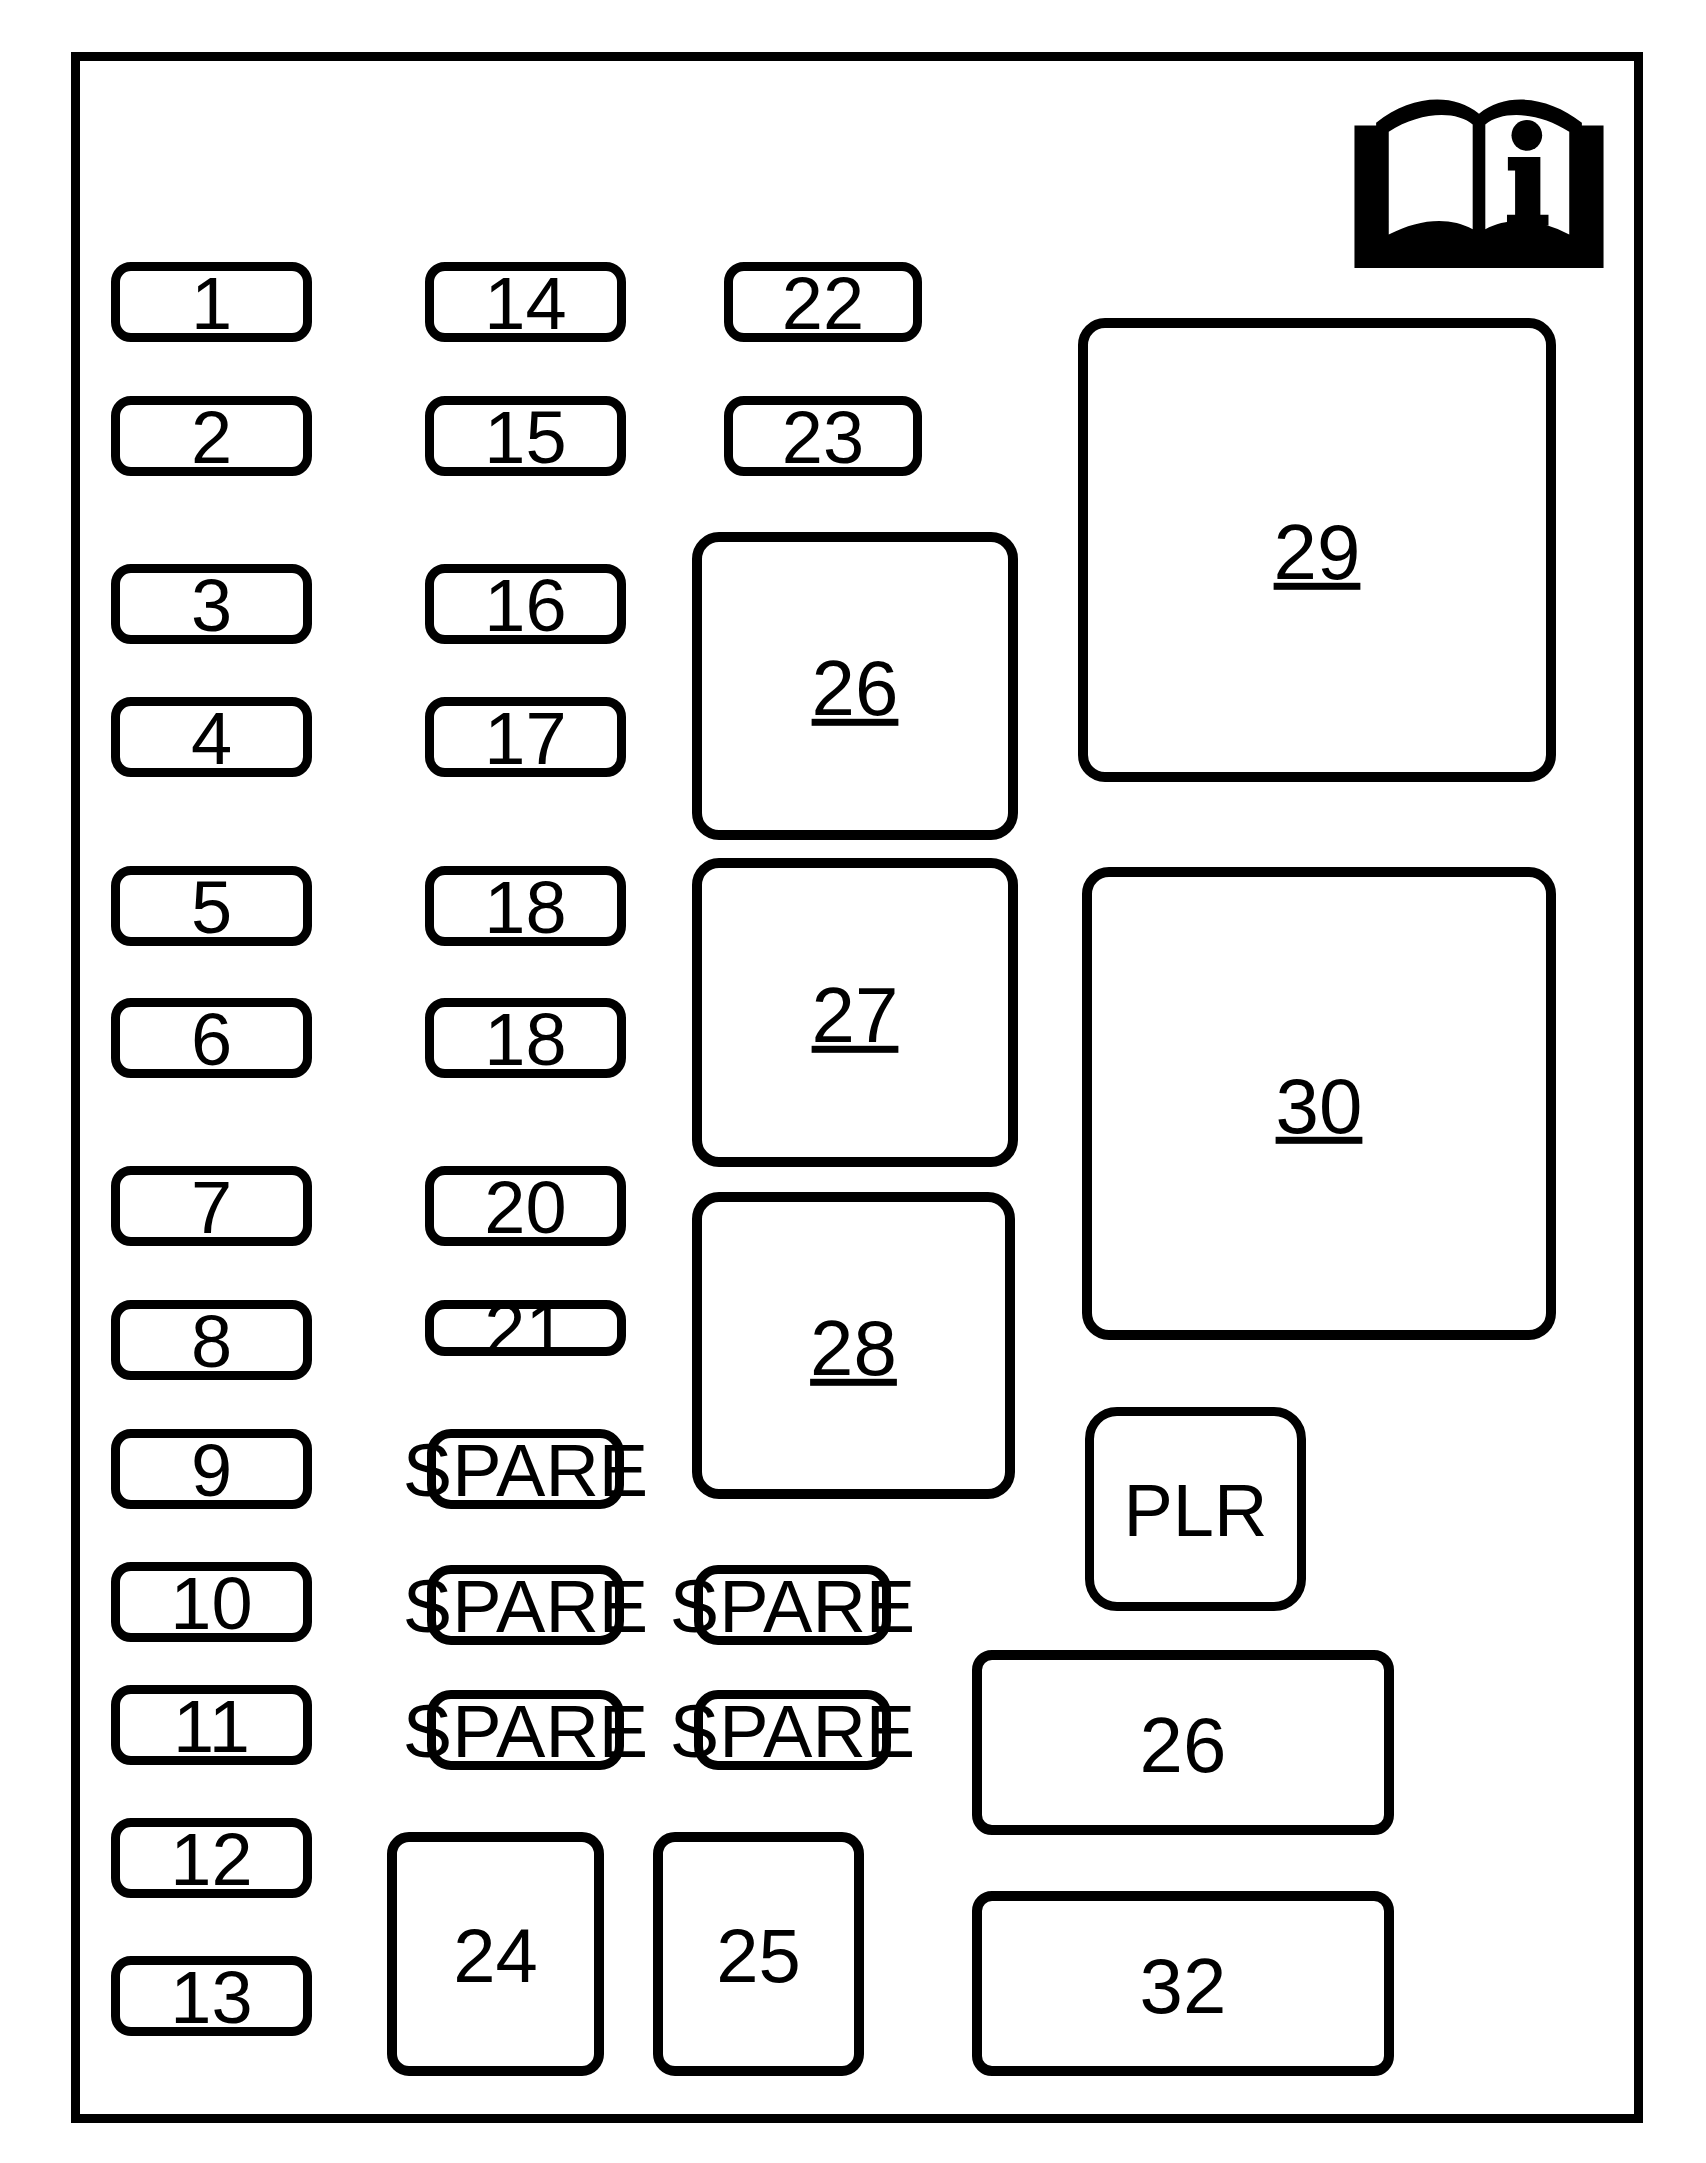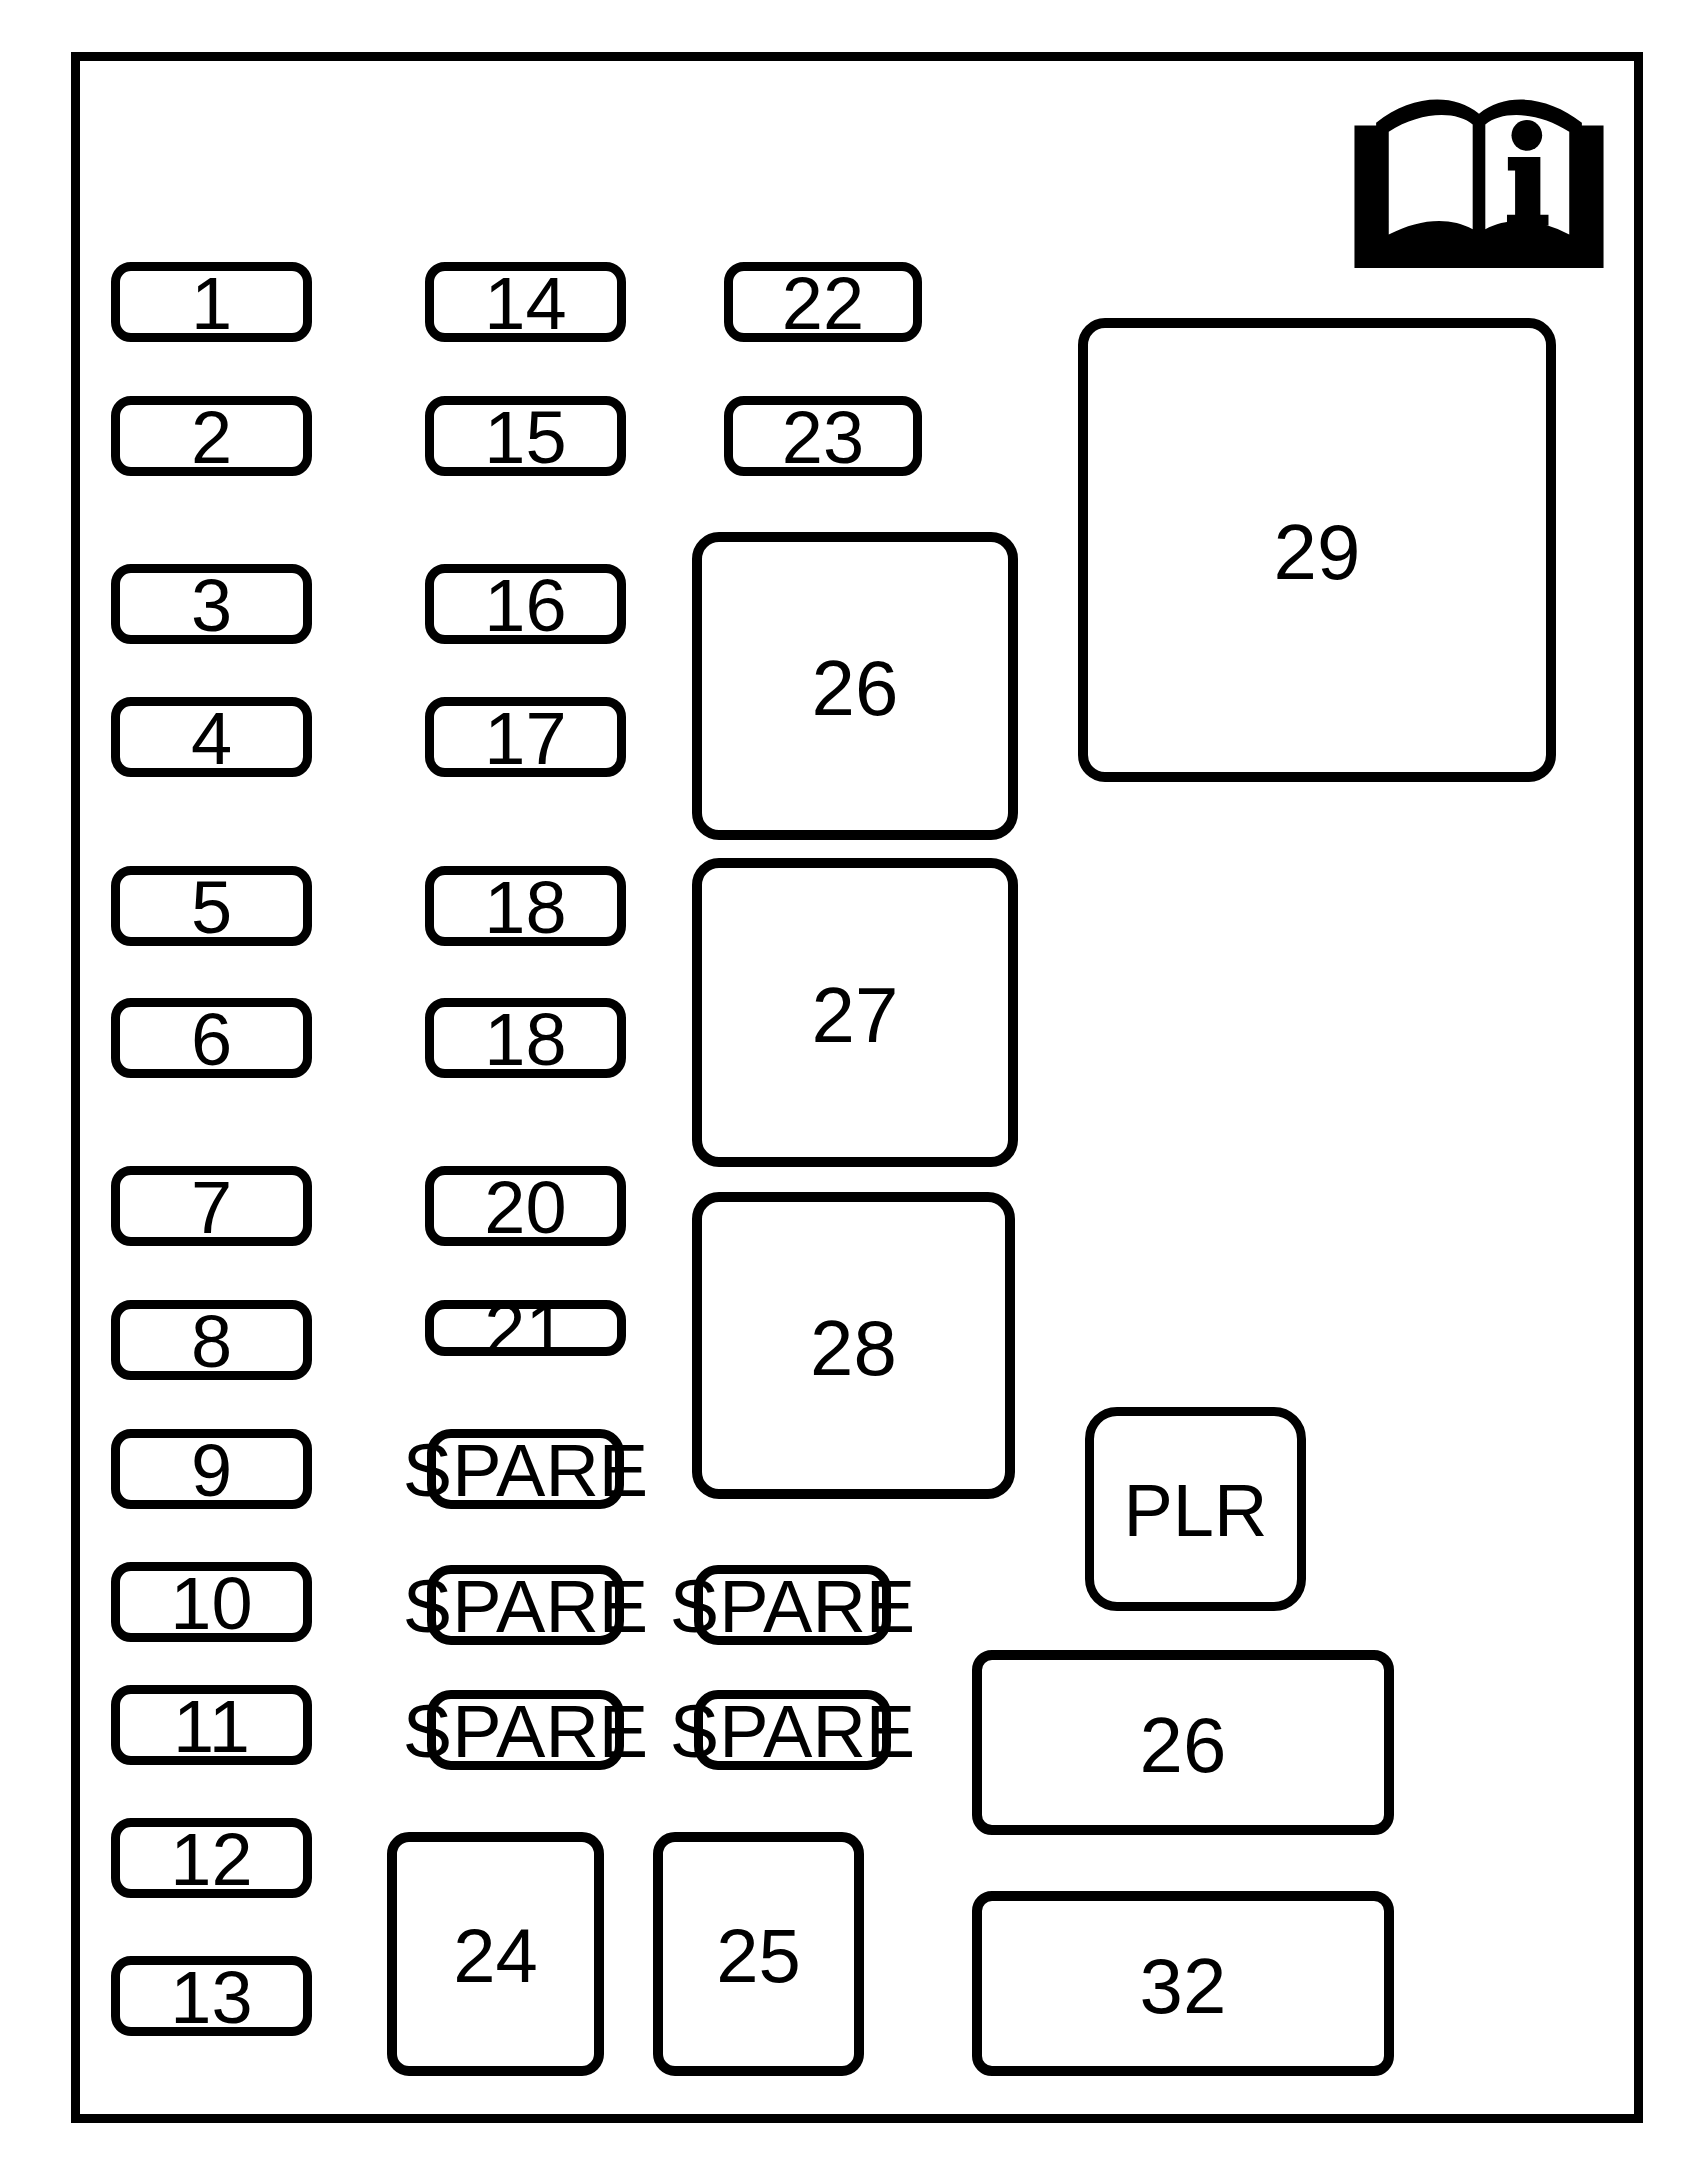--- a/index.html
+++ b/index.html
@@ -30,21 +30,21 @@
     justify-content: center;
   }
   .box .lbl {
     font-size: 74px;
     line-height: 1;
     white-space: nowrap;
     transform: translateY(1.8px);
   }
   .small  { border-radius: 20px; }
   .sparebx{ border-radius: 24px; }
-  .bigbox { border-width: 10px; border-radius: 27px; }
+  .bigbox { border-width: 10px; border-radius: 27px; text-decoration: underline; }
   .bigbox .lbl { font-size: 78px; }
   .midbox { border-width: 10px; border-radius: 22px; }
   .midbox .lbl { font-size: 76px; }
   .rrect  { border-width: 10px; border-radius: 20px; }
   .rrect .lbl { font-size: 78px; }
   .plrbox { border-width: 9px; border-radius: 32px; }
   .condensed { transform: scaleX(0.72) translateY(1.8px); transform-origin: 50% 50%; }
   .bookicon { position: absolute; left: 1354px; top: 83px; width: 250px; height: 185px; }
 </style>
 </head>
@@ -166,20 +166,23 @@
   <div class="box midbox" style="left:387px;top:1832px;width:217px;height:244px">
       <span class="lbl">24</span>
     </div>
   <div class="box midbox" style="left:653px;top:1832px;width:211px;height:244px">
       <span class="lbl">25</span>
     </div>
 
   <div class="box bigbox" style="left:1078px;top:318px;width:478px;height:464px">
       <span class="lbl">29</span>
     </div>
+  <div class="box bigbox" style="left:1082px;top:867px;width:474px;height:473px">
+      <span class="lbl">30</span>
+    </div>
 
   <div class="box plrbox" style="left:1085px;top:1407px;width:221px;height:204px">
       <span class="lbl condensed">PLR</span>
     </div>
 
   <div class="box rrect" style="left:972px;top:1650px;width:422px;height:185px">
       <span class="lbl">26</span>
     </div>
   <div class="box rrect" style="left:972px;top:1891px;width:422px;height:185px">
       <span class="lbl">32</span>

